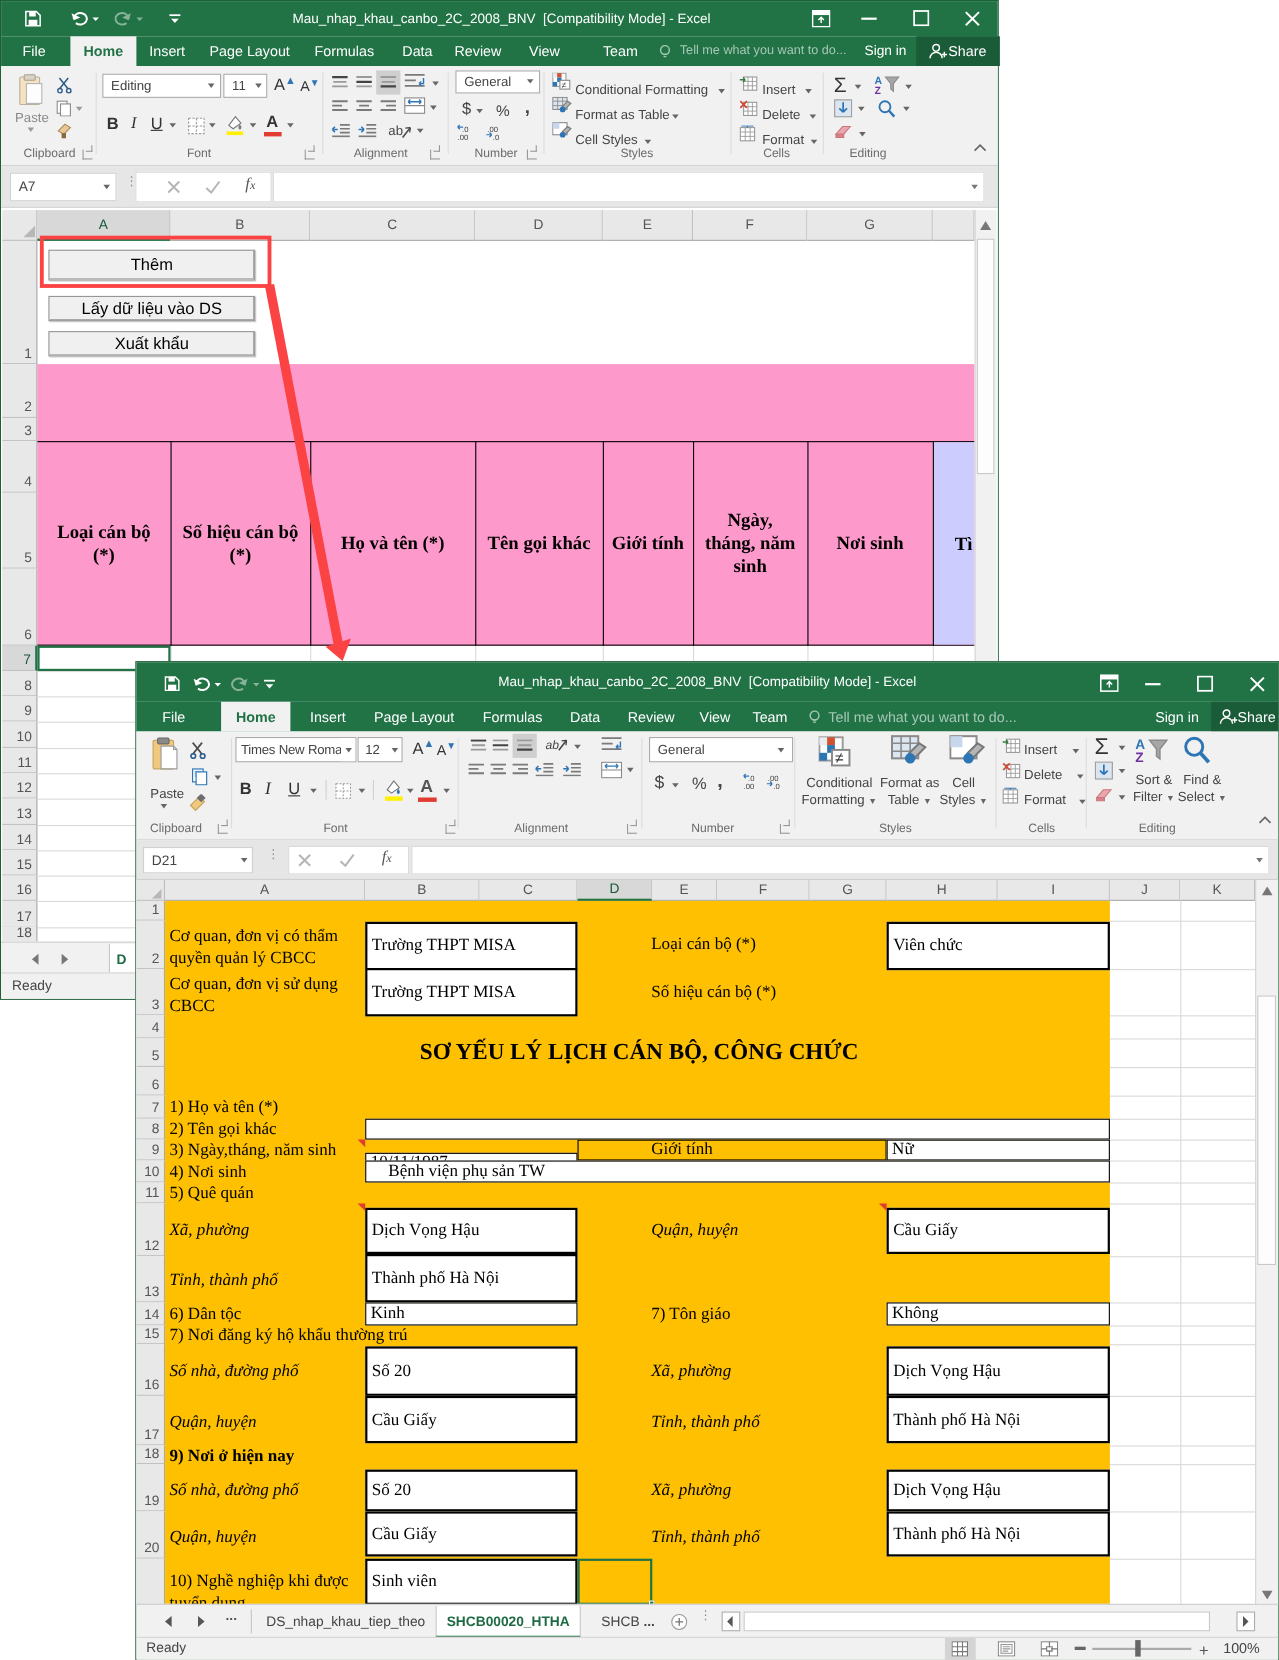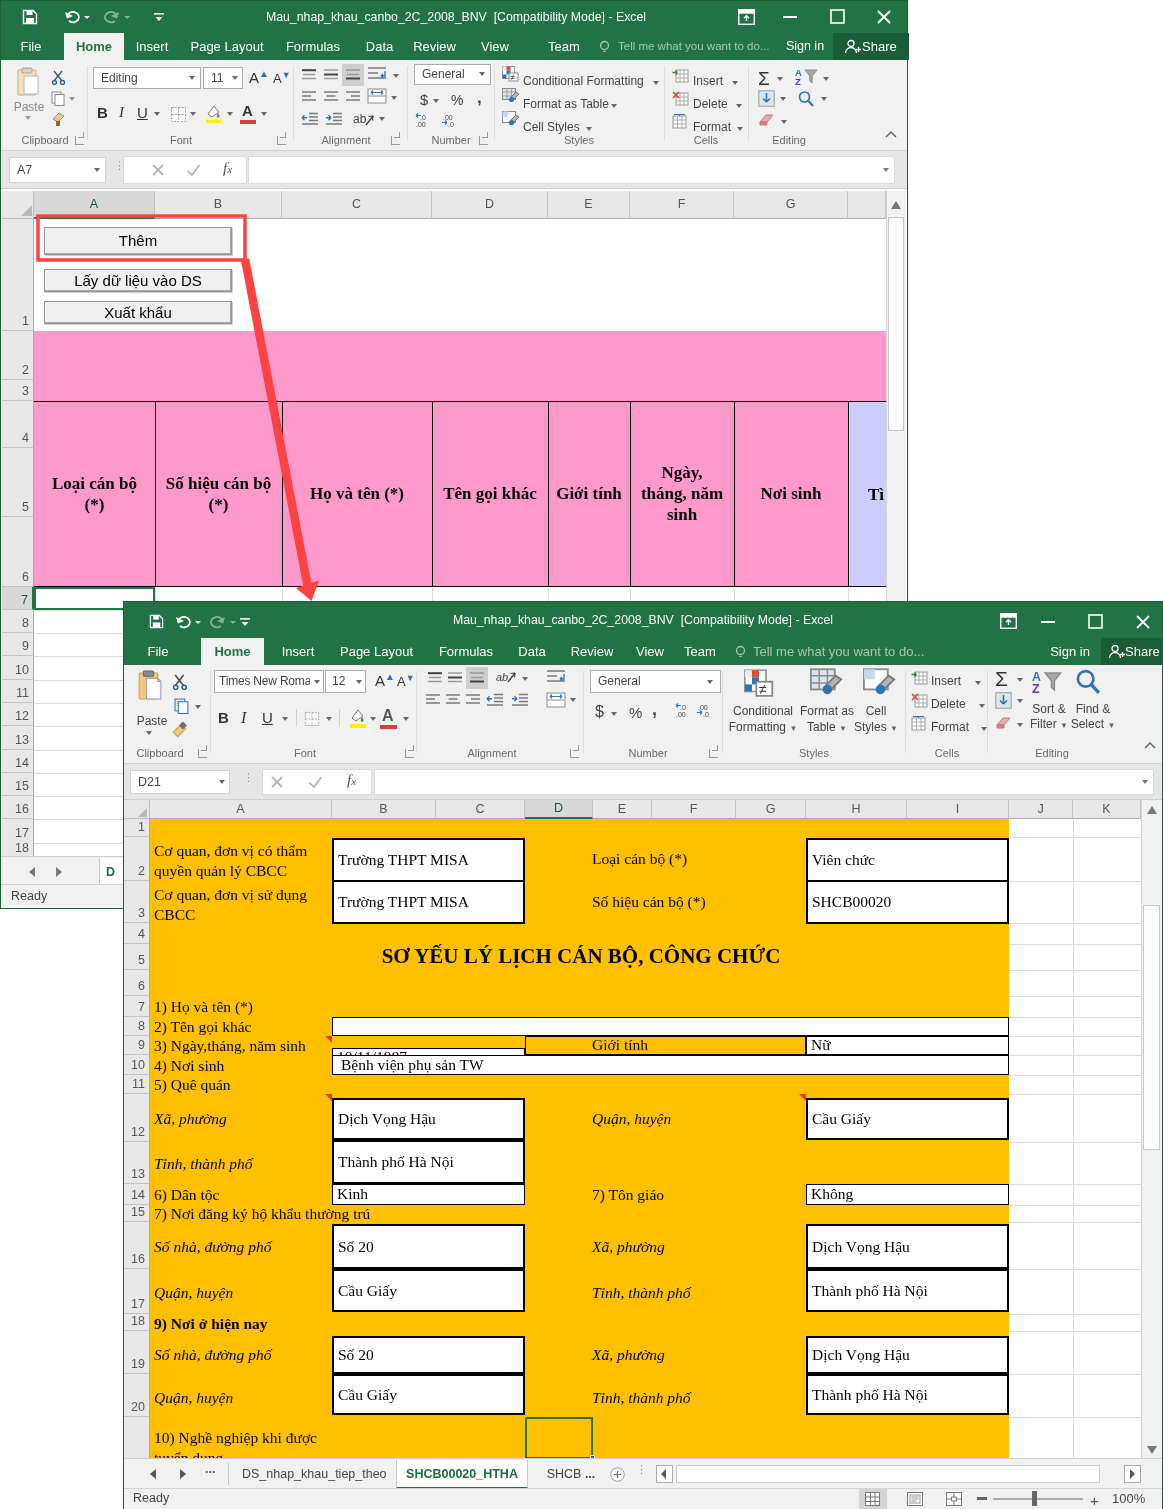--- a/index.html
+++ b/index.html
@@ -772,21 +772,20 @@
     <div class="gl" style="left:885px;top:574px;width:132px;height:1px;"></div>
     <div class="gl" style="left:885px;top:617px;width:132px;height:1px;"></div>
 
     <div class="abs" style="left:26px;top:19px;width:859px;height:640px;background:#fec000;"></div>
 
     <div class="box" style="left:208px;top:38px;width:193px;height:44px;line-height:40px;padding-left:4px;">Trường THPT MISA</div>
     <div class="box" style="left:208px;top:80px;width:193px;height:44px;line-height:40px;padding-left:4px;">Trường THPT MISA</div>
     <div class="lab" style="left:468px;top:50px;">Loại cán bộ (*)</div>
     <div class="lab" style="left:468px;top:93px;">Số hiệu cán bộ (*)</div>
     <div class="box" style="left:682px;top:38px;width:203px;height:44px;line-height:40px;padding-left:4px;">Viên chức</div>
-    <div class="box" style="left:682px;top:80px;width:203px;height:44px;line-height:40px;padding-left:4px;">SHCB00020</div>
 
     <div class="lab" style="left:30px;top:85px;line-height:20px;white-space:normal;width:178px;">Cơ quan, đơn vị sử dụng CBCC</div>
     <div class="lab" style="left:30px;top:41px;line-height:20px;white-space:normal;width:178px;">Cơ quan, đơn vị có thẩm quyền quản lý CBCC</div>
     <div class="serif abs" style="left:168px;top:144px;width:578px;text-align:center;font-weight:bold;font-size:21px;color:#000;">SƠ YẾU LÝ LỊCH CÁN BỘ, CÔNG CHỨC</div>
     <div class="lab" style="left:30px;top:198px;">1) Họ và tên (*)</div>
     <div class="lab" style="left:30px;top:218px;">2) Tên gọi khác</div>
     <div class="lab" style="left:30px;top:237px;">3) Ngày,tháng, năm sinh</div>
     <div class="lab" style="left:30px;top:257px;">4) Nơi sinh</div>
     <div class="lab" style="left:30px;top:276px;">5) Quê quán</div>
     <div class="lab" style="left:30px;top:310px;font-style:italic;">Xã, phường</div>
@@ -797,21 +796,21 @@
     <div class="lab" style="left:30px;top:484px;font-style:italic;">Quận, huyện</div>
     <div class="lab" style="left:30px;top:515px;font-weight:bold;">9) Nơi ở hiện nay</div>
     <div class="lab" style="left:30px;top:546px;font-style:italic;">Số nhà, đường phố</div>
     <div class="lab" style="left:30px;top:589px;font-style:italic;">Quận, huyện</div>
     <div class="lab" style="left:30px;top:628px;line-height:20px;white-space:normal;width:178px;">10) Nghề nghiệp khi được tuyển dụng</div>
 
     <div class="box" style="left:208px;top:217px;width:677px;height:19px;border-width:1px;line-height:16px;padding-left:4px;"></div>
     <div class="box" style="left:208px;top:236px;width:193px;height:19px;border-width:1.5px;line-height:15px;padding-left:4px;margin-top:12px;">10/11/1987</div>
     <div class="box" style="left:401px;top:236px;width:281px;height:19px;border-width:1.5px;background:#fec000;line-height:15px;padding-left:66px;">Giới tính</div>
     <div class="box" style="left:682px;top:236px;width:203px;height:19px;border-width:1.5px;line-height:15px;padding-left:4px;">Nữ</div>
-    <div class="box" style="left:208px;top:255px;width:677px;height:20px;border-width:1.5px;line-height:17px;padding-left:8px;">Bệnh viện phụ sản TW</div>
+    <div class="box" style="left:208px;top:255px;width:677px;height:20px;border-width:1.5px;line-height:17px;padding-left:20px;">Bệnh viện phụ sản TW</div>
 
     <div class="box" style="left:208px;top:298px;width:193px;height:42px;line-height:38px;padding-left:4px;">Dịch Vọng Hậu</div>
     <div class="lab" style="left:468px;top:310px;font-style:italic;">Quận, huyện</div>
     <div class="box" style="left:682px;top:298px;width:203px;height:42px;line-height:38px;padding-left:4px;">Cầu Giấy</div>
     <div class="box" style="left:208px;top:340px;width:193px;height:44px;line-height:40px;padding-left:4px;">Thành phố Hà Nội</div>
 
     <div class="box" style="left:208px;top:384px;width:193px;height:21px;border-width:1.5px;line-height:17px;padding-left:4px;">Kinh</div>
     <div class="lab" style="left:468px;top:386px;">7) Tôn giáo</div>
     <div class="box" style="left:682px;top:384px;width:203px;height:21px;border-width:1.5px;line-height:17px;padding-left:4px;">Không</div>
 
@@ -822,20 +821,21 @@
     <div class="lab" style="left:468px;top:484px;font-style:italic;">Tỉnh, thành phố</div>
     <div class="box" style="left:682px;top:469px;width:203px;height:43px;line-height:39px;padding-left:4px;">Thành phố Hà Nội</div>
 
     <div class="box" style="left:208px;top:536px;width:193px;height:38px;line-height:34px;padding-left:4px;">Số 20</div>
     <div class="lab" style="left:468px;top:546px;font-style:italic;">Xã, phường</div>
     <div class="box" style="left:682px;top:536px;width:203px;height:38px;line-height:34px;padding-left:4px;">Dịch Vọng Hậu</div>
     <div class="box" style="left:208px;top:574px;width:193px;height:41px;line-height:37px;padding-left:4px;">Cầu Giấy</div>
     <div class="lab" style="left:468px;top:589px;font-style:italic;">Tỉnh, thành phố</div>
     <div class="box" style="left:682px;top:574px;width:203px;height:41px;line-height:37px;padding-left:4px;">Thành phố Hà Nội</div>
 
+    <div class="box" style="left:208px;top:617px;width:193px;height:42px;line-height:38px;padding-left:4px;">Sinh viên</div>
     <div class="abs" style="left:401px;top:617px;width:68px;height:42px;border:2px solid #217346;"></div>
     <div class="abs" style="left:466px;top:655px;width:5px;height:4px;background:#217346;border:1px solid #fff;"></div>
 
     <div class="cmt" style="left:201px;top:236px;"></div>
     <div class="cmt" style="left:201px;top:294px;"></div>
     <div class="cmt" style="left:675px;top:294px;"></div>
 
     <div class="vsb" style="left:1017px;top:0;width:21px;height:659px;"></div>
     <svg class="abs" style="left:1023px;top:6px;" width="10" height="8" viewBox="0 0 10 8">
           <path d="M5 0 L10 8 L0 8 Z" fill="#777"></path>

